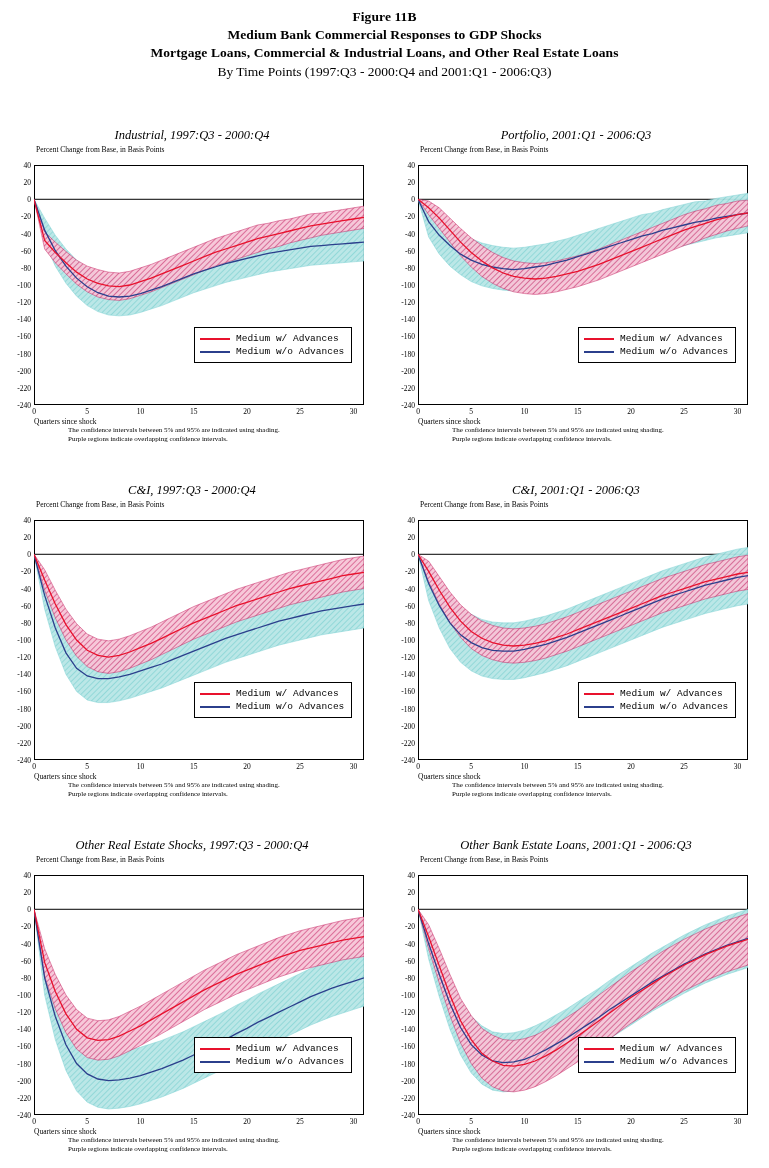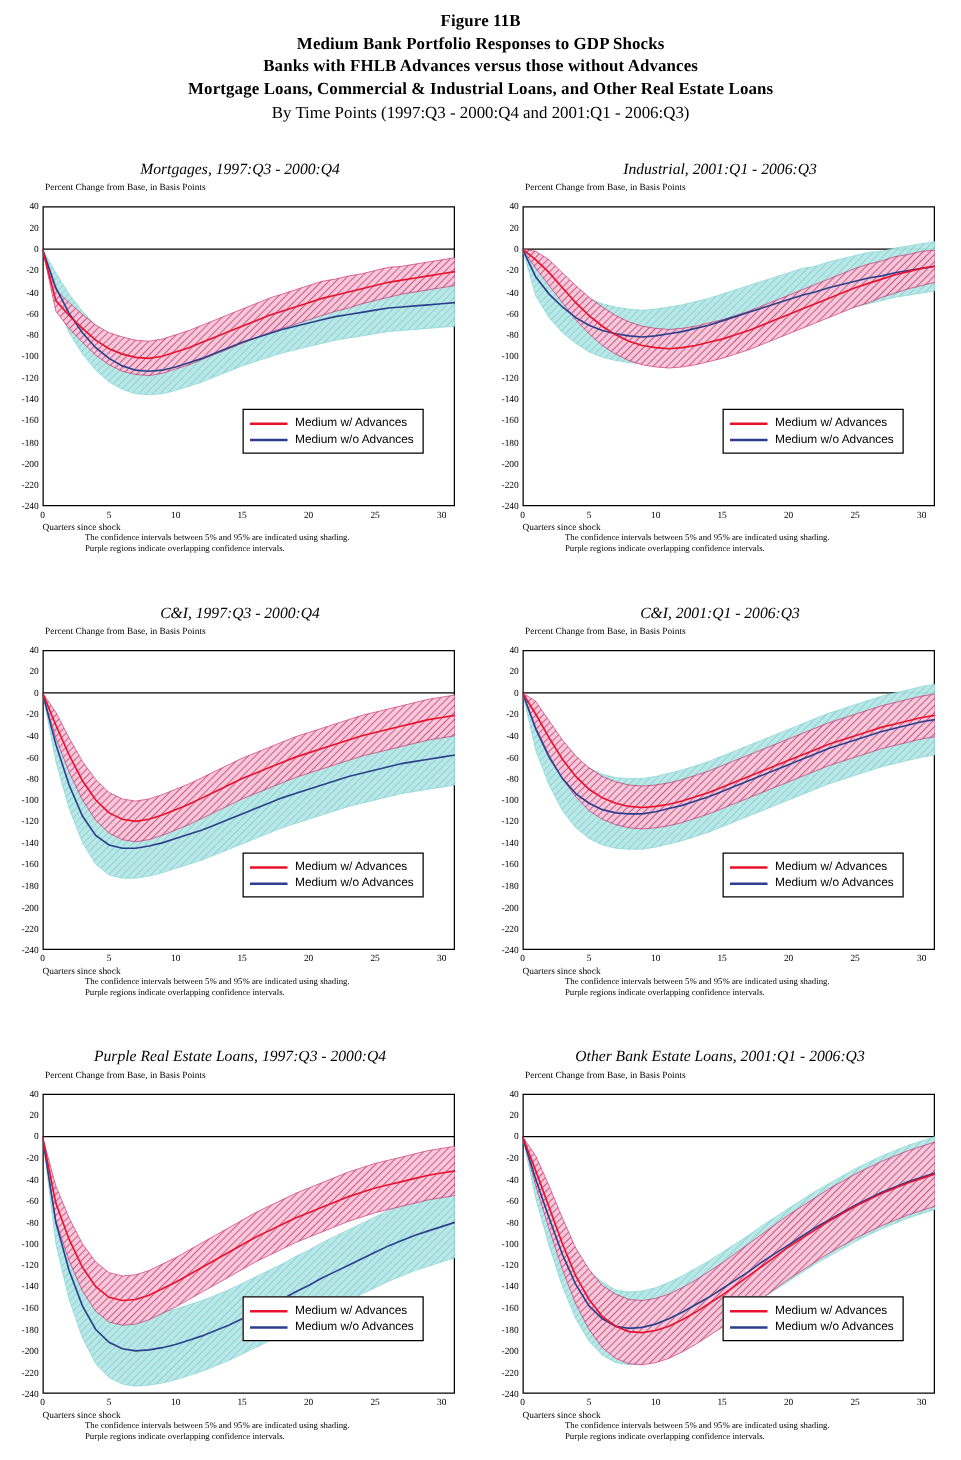--- a/index.html
+++ b/index.html
@@ -59,38 +59,37 @@
   .fn1{top:calc(100% + 21px);}
   .fn2{top:calc(100% + 30px);}
 
   
   .legend{
     position:absolute;border:1px solid #000;background:#fff;
     padding:4px 7px 4px 5px;
   }
   .legend-row{display:flex;align-items:center;height:13px;}
   .legend-swatch{width:30px;height:0;border-top:2px solid #000;margin-right:6px;}
-  .legend-label{font-size:9.5px;font-family:Liberation Sans, sans-serif;}
+  .legend-label{font-size:9.5px;font-family:Liberation Mono, monospace;}
 </style>
 </head>
 <body>
 
 <div class="page">
 
   <div class="title-block">
     <div class="title-line">Figure 11B</div>
-    <div class="title-line">Medium Bank Portfolio Responses to GDP Shocks</div>
-    <div class="title-line">Banks with FHLB Advances versus those without Advances</div>
+    <div class="title-line">Medium Bank Commercial Responses to GDP Shocks</div>
     <div class="title-line">Mortgage Loans, Commercial &amp; Industrial Loans, and Other Real Estate Loans</div>
     <div class="title-sub">By Time Points (1997:Q3 - 2000:Q4 and 2001:Q1 - 2006:Q3)</div>
   </div>
 
   <div class="grid" id="panel-grid">
       <div class="panel">
-        <div class="panel-title">Mortgages, 1997:Q3 - 2000:Q4</div>
+        <div class="panel-title">Industrial, 1997:Q3 - 2000:Q4</div>
         <div class="axis-note">Percent Change from Base, in Basis Points</div>
         <div class="plot-wrap">
           <div class="plot-box"></div>
           <svg class="plot-svg" width="330" height="240" viewBox="0 0 330 240">
             <defs>
               <pattern id="hatchAp0" width="4" height="4" patternUnits="userSpaceOnUse" patternTransform="rotate(45)">
                 <rect width="4" height="4" fill="#f7c6d8"></rect>
                 <line x1="0" y1="0" x2="0" y2="4" stroke="#c2185b" stroke-width="1.1"></line>
               </pattern>
               <pattern id="hatchBp0" width="4" height="4" patternUnits="userSpaceOnUse" patternTransform="rotate(45)">
@@ -135,21 +134,21 @@
             <div class="legend-row">
               <span class="legend-swatch" style="border-top-color:#2b3f8c;"></span>
               <span class="legend-label">Medium w/o Advances</span>
             </div>
           </div>
           <span class="footnote fn1">The confidence intervals between 5% and 95% are indicated using shading.</span>
           <span class="footnote fn2">Purple regions indicate overlapping confidence intervals.</span>
         </div>
       </div>
       <div class="panel">
-        <div class="panel-title">Industrial, 2001:Q1 - 2006:Q3</div>
+        <div class="panel-title">Portfolio, 2001:Q1 - 2006:Q3</div>
         <div class="axis-note">Percent Change from Base, in Basis Points</div>
         <div class="plot-wrap">
           <div class="plot-box"></div>
           <svg class="plot-svg" width="330" height="240" viewBox="0 0 330 240">
             <defs>
               <pattern id="hatchAp1" width="4" height="4" patternUnits="userSpaceOnUse" patternTransform="rotate(45)">
                 <rect width="4" height="4" fill="#f7c6d8"></rect>
                 <line x1="0" y1="0" x2="0" y2="4" stroke="#c2185b" stroke-width="1.1"></line>
               </pattern>
               <pattern id="hatchBp1" width="4" height="4" patternUnits="userSpaceOnUse" patternTransform="rotate(45)">
@@ -312,21 +311,21 @@
             <div class="legend-row">
               <span class="legend-swatch" style="border-top-color:#2b3f8c;"></span>
               <span class="legend-label">Medium w/o Advances</span>
             </div>
           </div>
           <span class="footnote fn1">The confidence intervals between 5% and 95% are indicated using shading.</span>
           <span class="footnote fn2">Purple regions indicate overlapping confidence intervals.</span>
         </div>
       </div>
       <div class="panel">
-        <div class="panel-title">Purple Real Estate Loans, 1997:Q3 - 2000:Q4</div>
+        <div class="panel-title">Other Real Estate Shocks, 1997:Q3 - 2000:Q4</div>
         <div class="axis-note">Percent Change from Base, in Basis Points</div>
         <div class="plot-wrap">
           <div class="plot-box"></div>
           <svg class="plot-svg" width="330" height="240" viewBox="0 0 330 240">
             <defs>
               <pattern id="hatchAp4" width="4" height="4" patternUnits="userSpaceOnUse" patternTransform="rotate(45)">
                 <rect width="4" height="4" fill="#f7c6d8"></rect>
                 <line x1="0" y1="0" x2="0" y2="4" stroke="#c2185b" stroke-width="1.1"></line>
               </pattern>
               <pattern id="hatchBp4" width="4" height="4" patternUnits="userSpaceOnUse" patternTransform="rotate(45)">

